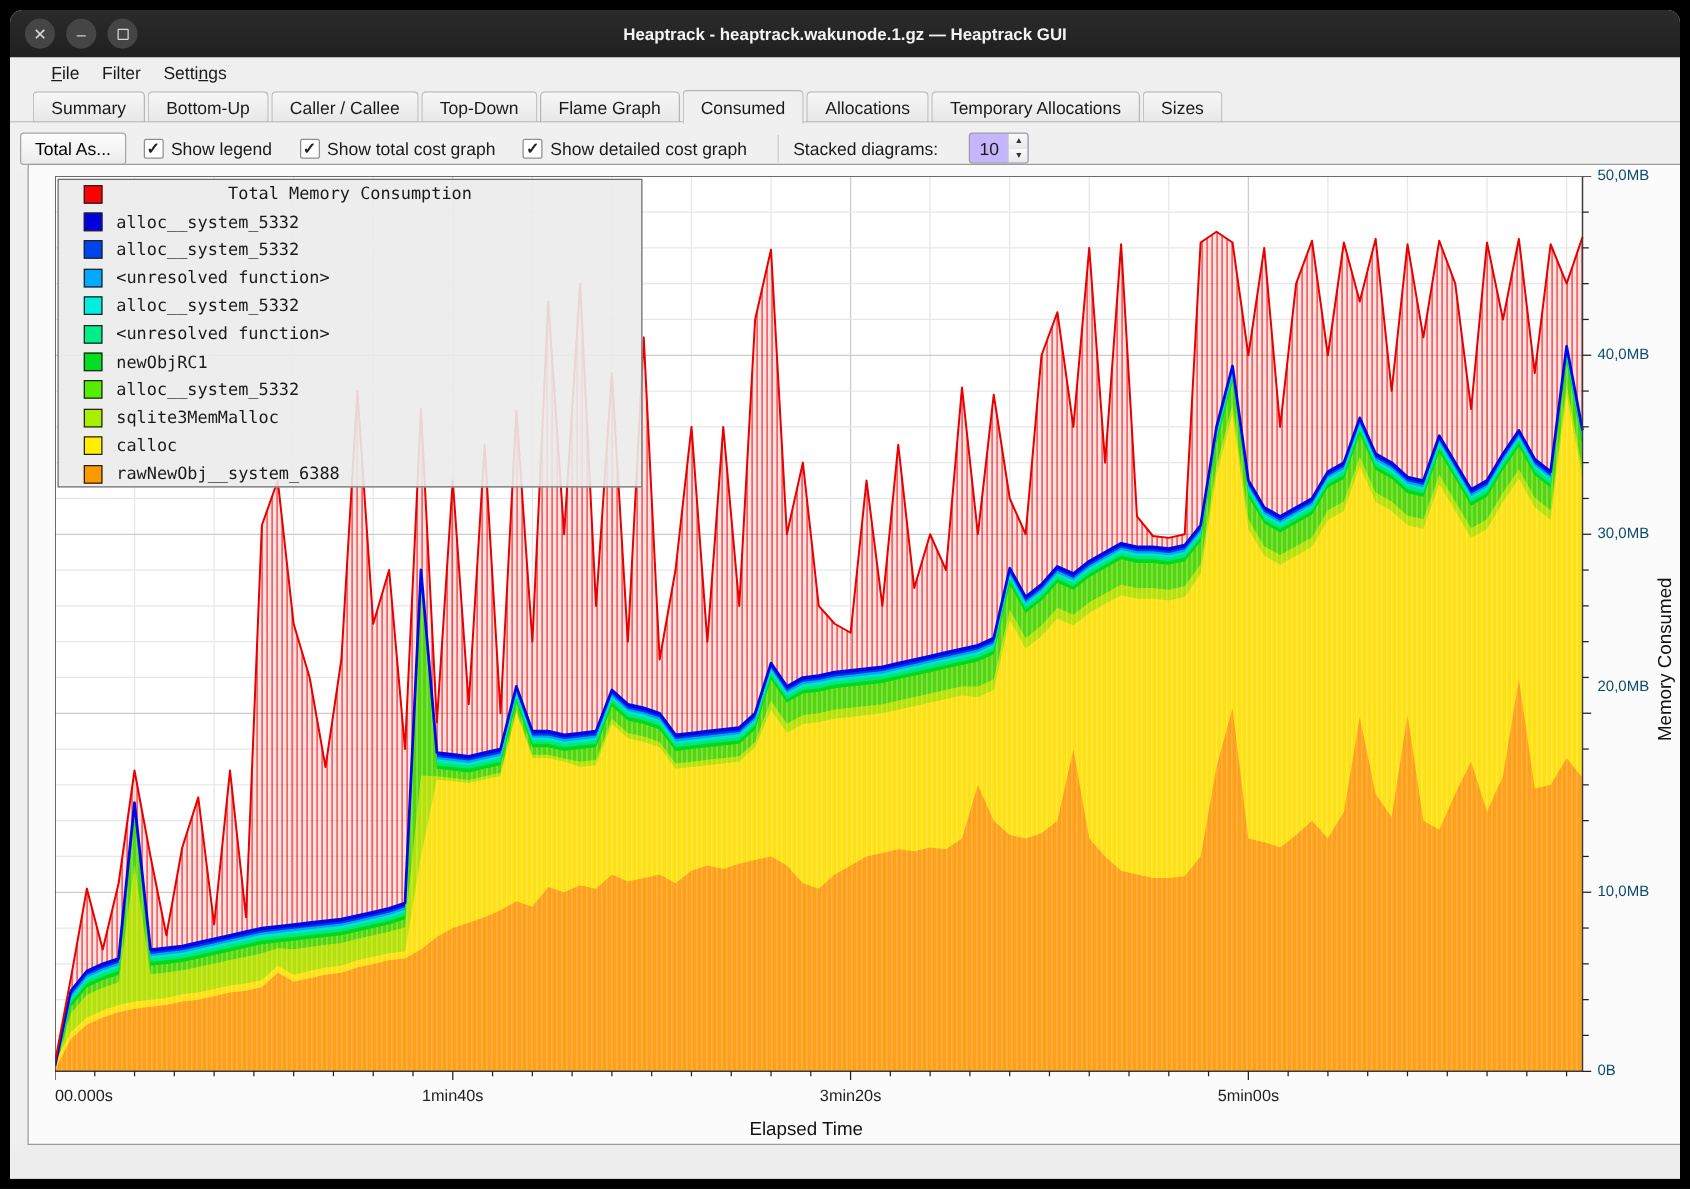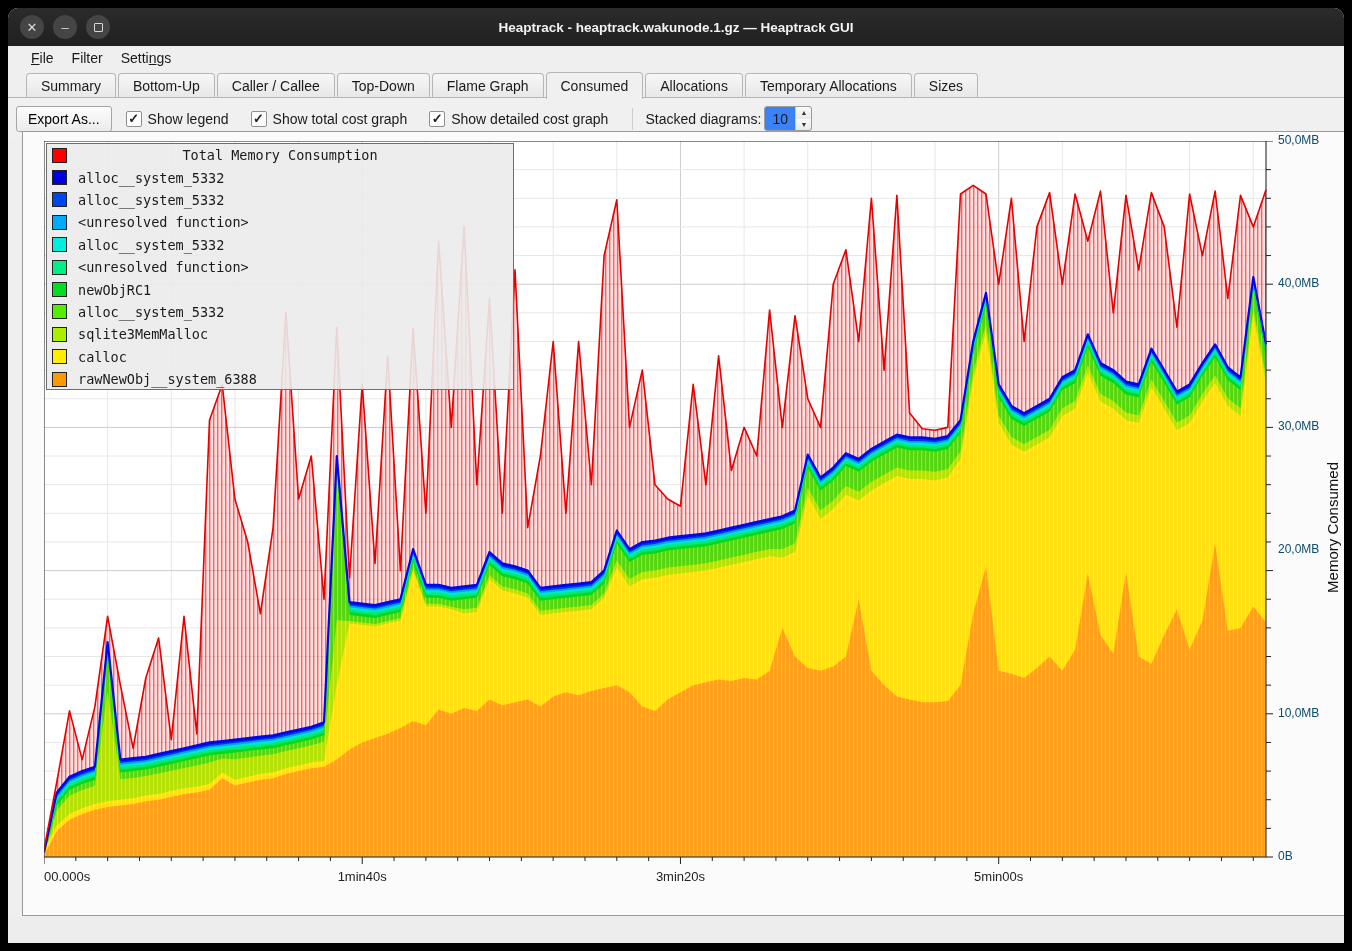--- a/index.html
+++ b/index.html
@@ -13,54 +13,54 @@
             background:linear-gradient(#2b2b2b,#202020);display:flex;align-items:center;}
   .winbtn{position:absolute;top:7px;width:24px;height:24px;border-radius:50%;background:#454545;
           color:#d8d8d8;display:flex;align-items:center;justify-content:center;
           font-size:13px;line-height:1;cursor:default;}
   #btn-close{left:12px;} #btn-min{left:45px;} #btn-max{left:78px;font-size:9px;}
   #btn-max span{display:block;width:9px;height:9px;border:1.5px solid #d8d8d8;border-radius:1px;}
   #title-text{position:absolute;left:0;right:0;text-align:center;color:#f2f2f2;
               font-weight:bold;font-size:13.5px;}
   
   #menubar{position:absolute;left:0;top:38px;width:100%;height:24px;background:#efefef;
-           display:flex;align-items:center;padding-left:14px;font-size:14px;}
+           display:flex;align-items:center;padding-left:24px;font-size:14px;}
   .menu-item{padding:2px 9px;border-radius:3px;}
   
   #tabbar{position:absolute;left:0;top:62px;width:100%;height:28px;display:flex;
           align-items:flex-end;padding-left:18px;}
   #tabbar:after{content:"";position:absolute;left:0;bottom:0;width:100%;height:1px;background:#b6b6b6;}
   .tab{position:relative;height:25px;display:flex;align-items:center;padding:0 14px;
        font-size:14px;border:1px solid #b6b6b6;border-bottom:none;border-radius:4px 4px 0 0;
        background:linear-gradient(#f7f7f7,#e7e7e7);margin-right:2px;}
   .tab.active{height:27px;background:#f0f0f0;z-index:2;margin-bottom:-1px;padding-bottom:1px;margin-top:20px;}
   
   #toolbar{position:absolute;left:0;top:90px;width:100%;height:41px;background:#f0f0f0;
            display:flex;align-items:center;padding-left:8px;font-size:14px;}
   #export-btn{padding:4px 11px;border:1px solid #a6a6a6;border-radius:3px;
               background:linear-gradient(#fdfdfd,#ebebeb);font-size:14px;margin-right:14px;}
   .cbwrap{display:flex;align-items:center;margin-right:22px;}
   .cb{width:16px;height:16px;border:1px solid #8f8f8f;border-radius:2px;background:#fff;
       display:flex;align-items:center;justify-content:center;margin-right:6px;
       font-size:13px;font-weight:bold;color:#222;}
   #tb-sep{width:1px;height:22px;background:#cdcdcd;margin:0 12px 0 2px;}
   #spinbox{display:flex;width:48px;height:25px;border:1px solid #9d9d9d;border-radius:3px;
-           background:#3b82f6;margin-left:3px;overflow:hidden;}
+           background:#c4b5fd;margin-left:25px;overflow:hidden;}
   #spin-val{flex:1;display:flex;align-items:center;justify-content:center;font-size:14px;}
   #spin-btns{width:16px;display:flex;flex-direction:column;border-left:1px solid #c9c9c9;}
   #spin-btns div{flex:1;display:flex;align-items:center;justify-content:center;
                  font-size:7px;color:#333;background:linear-gradient(#fafafa,#e9e9e9);}
   
   #chart-frame{position:absolute;left:14px;top:123px;width:1324px;height:785px;
                border:1px solid #9a9a9a;background:#fbfbfb;}
   #plot{position:absolute;left:21px;top:9px;}
   #legend{position:absolute;left:23px;top:11px;width:468px;height:247px;
           background:rgba(235,235,235,0.9);border:1px solid #6e6e6e;z-index:5;
           font-family:"DejaVu Sans Mono","Liberation Mono",monospace;font-size:13.5px;}
-  .lgrow{height:22.4px;display:flex;align-items:center;padding-left:5px;position:relative;}
+  .lgrow{height:22.4px;display:flex;align-items:center;padding-left:20px;position:relative;}
   .lgswatch{width:15px;height:15px;border:1px solid #222;margin-right:11px;flex:none;}
   .lgrow.title .lglabel{position:absolute;left:0;width:100%;text-align:center;}
   .ylab{position:absolute;font-size:12px;color:#0c4a6e;white-space:nowrap;}
   .xlab{position:absolute;font-size:13px;color:#222;white-space:nowrap;top:737px;}
   #ylab-title{position:absolute;right:4px;top:330px;font-size:15px;color:#111;
               writing-mode:vertical-rl;transform:rotate(180deg);}
   #xlab-title{position:absolute;left:0px;top:763px;width:1244px;text-align:center;
               font-size:15px;color:#111;}
   #bottom-strip{position:absolute;left:0;top:908px;width:100%;height:27px;background:#ededed;}
 </style>
@@ -91,21 +91,21 @@
         <div class="tab">Caller / Callee</div>
         <div class="tab">Top-Down</div>
         <div class="tab">Flame Graph</div>
         <div class="tab active">Consumed</div>
         <div class="tab">Allocations</div>
         <div class="tab">Temporary Allocations</div>
         <div class="tab">Sizes</div>
       </div>
 
     <div id="toolbar">
-      <button id="export-btn">Export As...</button>
+      <button id="export-btn">Total As...</button>
       <span id="cb-container" style="display:flex;">
           <span class="cbwrap">
             <span class="cb">✓</span>
             <span>Show legend</span>
           </span>
           <span class="cbwrap">
             <span class="cb">✓</span>
             <span>Show total cost graph</span>
           </span>
           <span class="cbwrap">
@@ -312,20 +312,21 @@
           <div class="lgrow">
             <span class="lgswatch" style="background: rgb(255, 238, 0);"></span>
             <span class="lglabel">calloc</span>
           </div>
           <div class="lgrow">
             <span class="lgswatch" style="background: rgb(255, 153, 0);"></span>
             <span class="lglabel">rawNewObj__system_6388</span>
           </div>
         </div>
       <div id="ylab-title">Memory Consumed</div>
+      <div id="xlab-title">Elapsed Time</div>
     <div class="ylab" style="left: 1255px; top: 717px;">0B</div>
         <div class="ylab" style="left: 1255px; top: 573.8px;">10,0MB</div>
         <div class="ylab" style="left: 1255px; top: 410px;">20,0MB</div>
         <div class="ylab" style="left: 1255px; top: 287.4px;">30,0MB</div>
         <div class="ylab" style="left: 1255px; top: 144.2px;">40,0MB</div>
         <div class="ylab" style="left: 1255px; top: 1px;">50,0MB</div>
         <div class="xlab" style="left: 21px;">00.000s</div>
         <div class="xlab" style="left: 279.229px; width: 120px; text-align: center;">1min40s</div>
         <div class="xlab" style="left: 597.458px; width: 120px; text-align: center;">3min20s</div>
         <div class="xlab" style="left: 915.688px; width: 120px; text-align: center;">5min00s</div>

